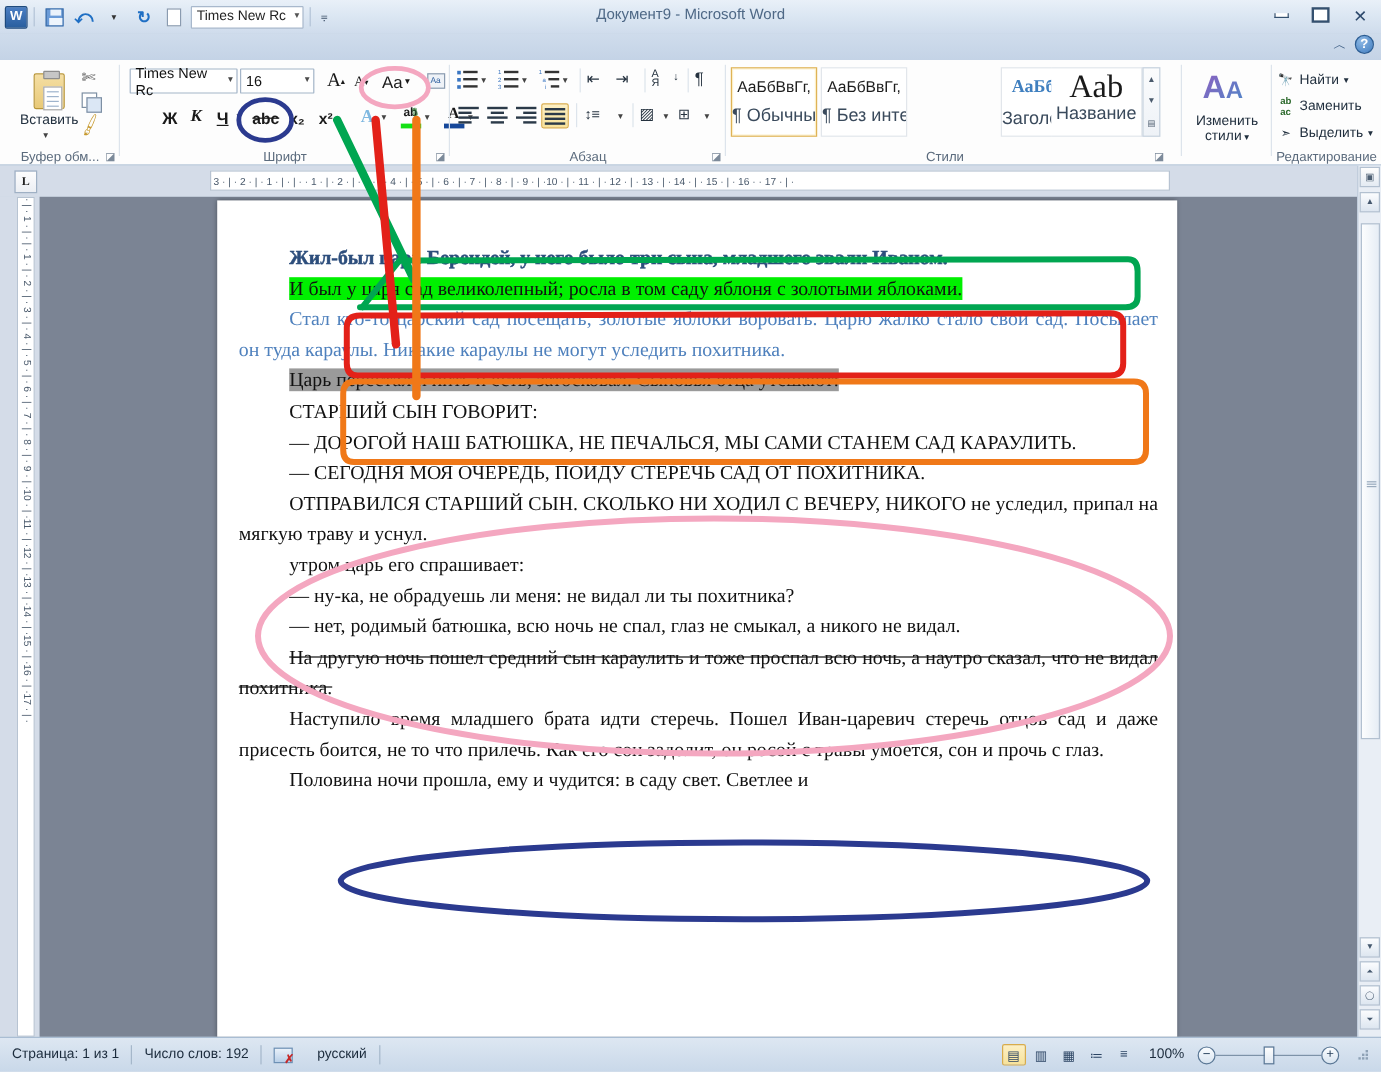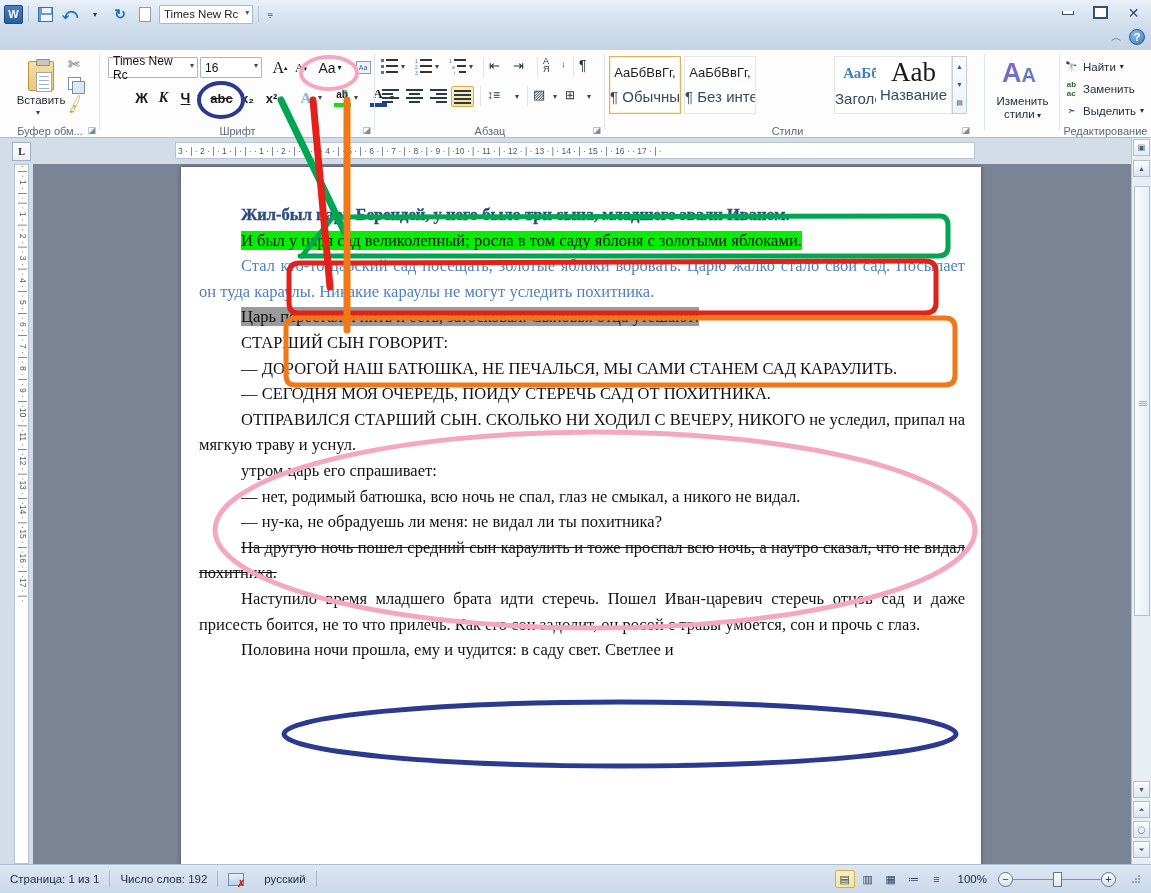--- a/index.html
+++ b/index.html
@@ -379,20 +379,21 @@
       </div>
     <div class="qat-btn">
         <span class="newdoc-ico"></span>
       </div>
     <div class="qat-fontbox">
         <span>Times New Rc</span>
       </div>
     <div class="sep-v"></div>
     <div class="qat-more">⩦</div>
   </div>
+  <div id="wintitle">Документ9  -  Microsoft Word</div>
   <div id="winbtns">
     <div class="winbtn wb-min"></div>
     <div class="winbtn wb-max"></div>
     <div class="winbtn wb-close">✕</div>
   </div>
 </div>
 
 <div id="tabbar">
   <div id="helpbtns">
     <div class="ribbon-min">︿</div>
@@ -657,22 +658,22 @@
     <div id="doctext">
       <p class="p-outline">Жил-был царь Берендей, у него было три сына, младшего звали Иваном.</p>
       <p><span class="hl-green">И был у царя сад великолепный; росла в том саду яблоня с золотыми яблоками.</span></p>
       <p class="p-blue">Стал кто-то царский сад посещать, золотые яблоки воровать. Царю жалко стало свой сад. Посылает он туда караулы. Никакие караулы не могут уследить похитника.</p>
       <p><span class="hl-gray">Царь перестал и пить и есть, затосковал. Сыновья отца утешают:</span></p>
       <p>СТАРШИЙ СЫН ГОВОРИТ:</p>
       <p>—   ДОРОГОЙ НАШ БАТЮШКА, НЕ ПЕЧАЛЬСЯ, МЫ САМИ СТАНЕМ САД КАРАУЛИТЬ.</p>
       <p>—   СЕГОДНЯ МОЯ ОЧЕРЕДЬ, ПОЙДУ СТЕРЕЧЬ САД ОТ ПОХИТНИКА.</p>
       <p>ОТПРАВИЛСЯ СТАРШИЙ СЫН. СКОЛЬКО НИ ХОДИЛ С ВЕЧЕРУ, НИКОГО не уследил, припал на мягкую траву и уснул.</p>
       <p>утром царь его спрашивает:</p>
+      <p>—   ну-ка, не обрадуешь ли меня: не видал ли ты похитника?</p>
       <p>—   нет, родимый батюшка, всю ночь не спал, глаз не смыкал, а никого не видал.</p>
-      <p>—   ну-ка, не обрадуешь ли меня: не видал ли ты похитника?</p>
       <p class="p-strike">На другую ночь пошел средний сын караулить и тоже проспал всю ночь, а наутро сказал, что не видал похитника.</p>
       <p>Наступило время младшего брата идти стеречь. Пошел Иван-царевич стеречь отцов сад и даже присесть боится, не то что прилечь. Как его сон задолит, он росой с травы умоется, сон и прочь с глаз.</p>
       <p>Половина ночи прошла, ему и чудится: в саду свет. Светлее и</p>
     </div>
   </div>
 </div>
 
 <div id="vscroll">
   <div class="sb-top">▣</div>
   <div class="sb-arrow" style="top:22px">▲</div>

